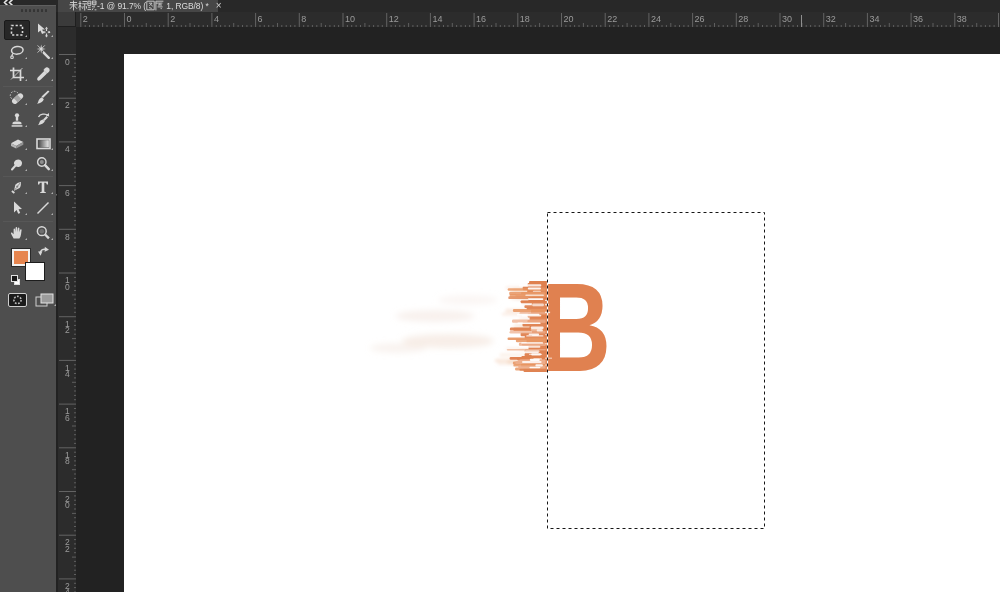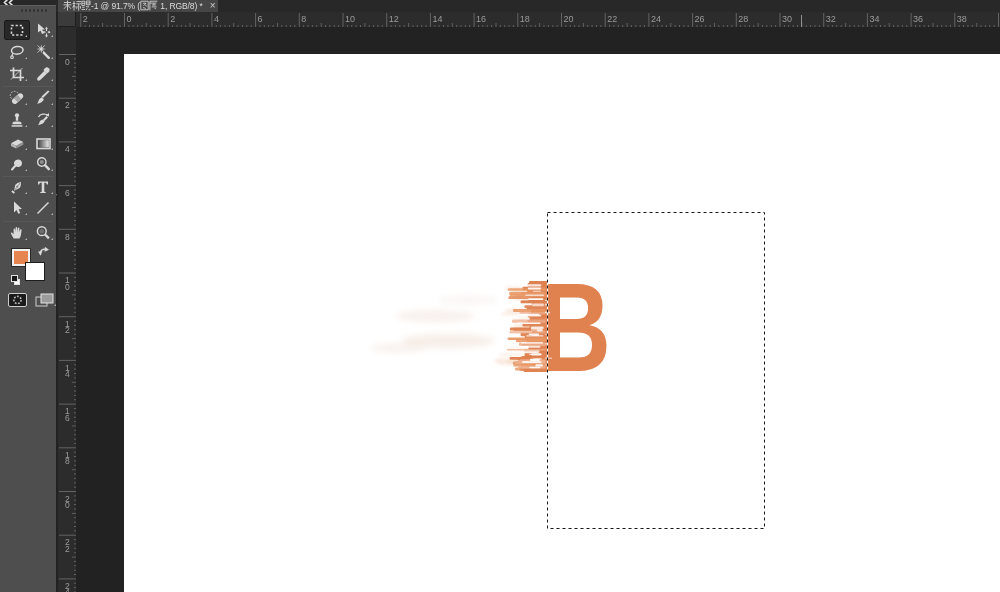--- a/index.html
+++ b/index.html
@@ -1,17 +1,17 @@
 <!DOCTYPE html>
 <html><head><meta charset="utf-8"><style>
 *{margin:0;padding:0;box-sizing:border-box}
 body{width:1000px;height:592px;overflow:hidden;font-family:"Liberation Sans",sans-serif;background:#222222;position:relative}
 .ti{position:absolute}
 #topstrip{position:absolute;left:0;top:0;width:1000px;height:12px;background:#282828}
-#tab{position:absolute;left:58px;top:0;width:160px;height:12px;background:#464646;color:#dcdcdc;font-size:8.5px;line-height:12px;white-space:nowrap;padding-left:5px;letter-spacing:-0.1px}
+#tab{position:absolute;left:58px;top:0;width:160px;height:12px;background:#464646;color:#dcdcdc;font-size:8.5px;line-height:12px;white-space:nowrap;padding-left:11px;letter-spacing:-0.1px}
 #tab .x{margin-left:7px;font-size:10px;color:#cfcfcf}
 #toolbar{position:absolute;left:0;top:5px;width:56px;height:587px;background:#4e4e4e;border-top:1px solid #5f5f5f}
 #collapse{position:absolute;left:3px;top:-1px}
 #corner{position:absolute;left:58px;top:12px;width:18px;height:15px;background:#3b3b3b;border-right:1px solid #1f1f1f;border-bottom:1px solid #1f1f1f}
 #canvasarea{position:absolute;left:76px;top:27px;right:0;bottom:0;background:#222222}
 </style></head><body>
 <div id="topstrip">
     <svg id="collapse" width="12" height="7" viewBox="0 0 12 7">
       <path d="M5 0 L1.5 3.5 L5 7 M10 0 L6.5 3.5 L10 7" fill="none" stroke="#e5e5e5" stroke-width="1.6"></path>
     </svg>

